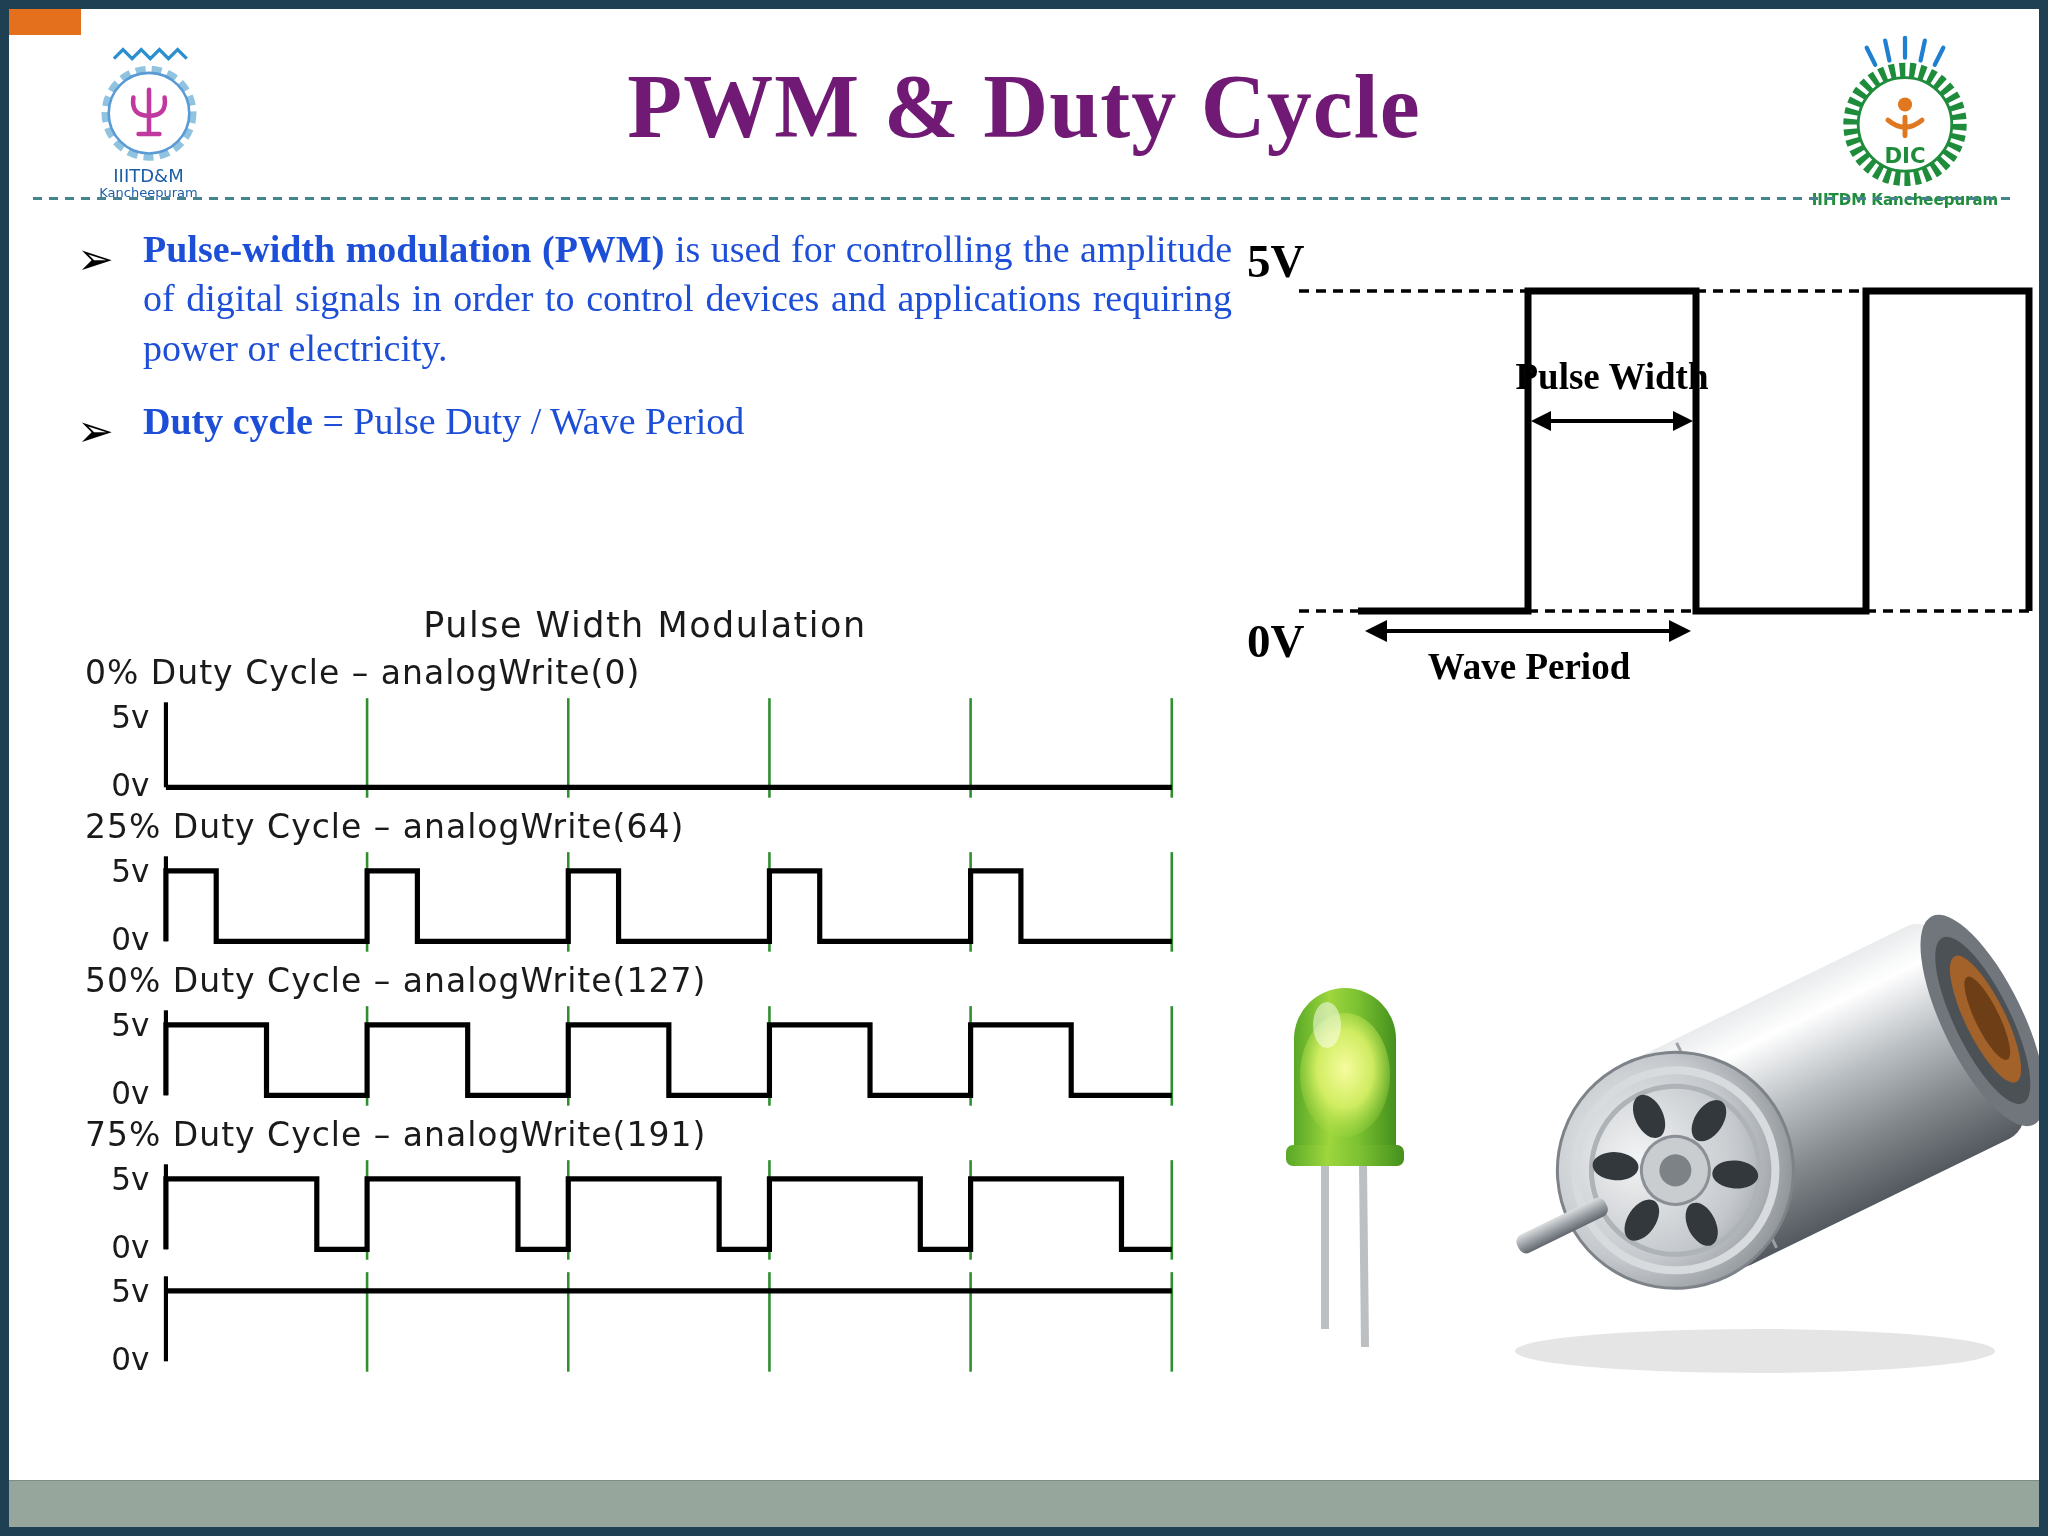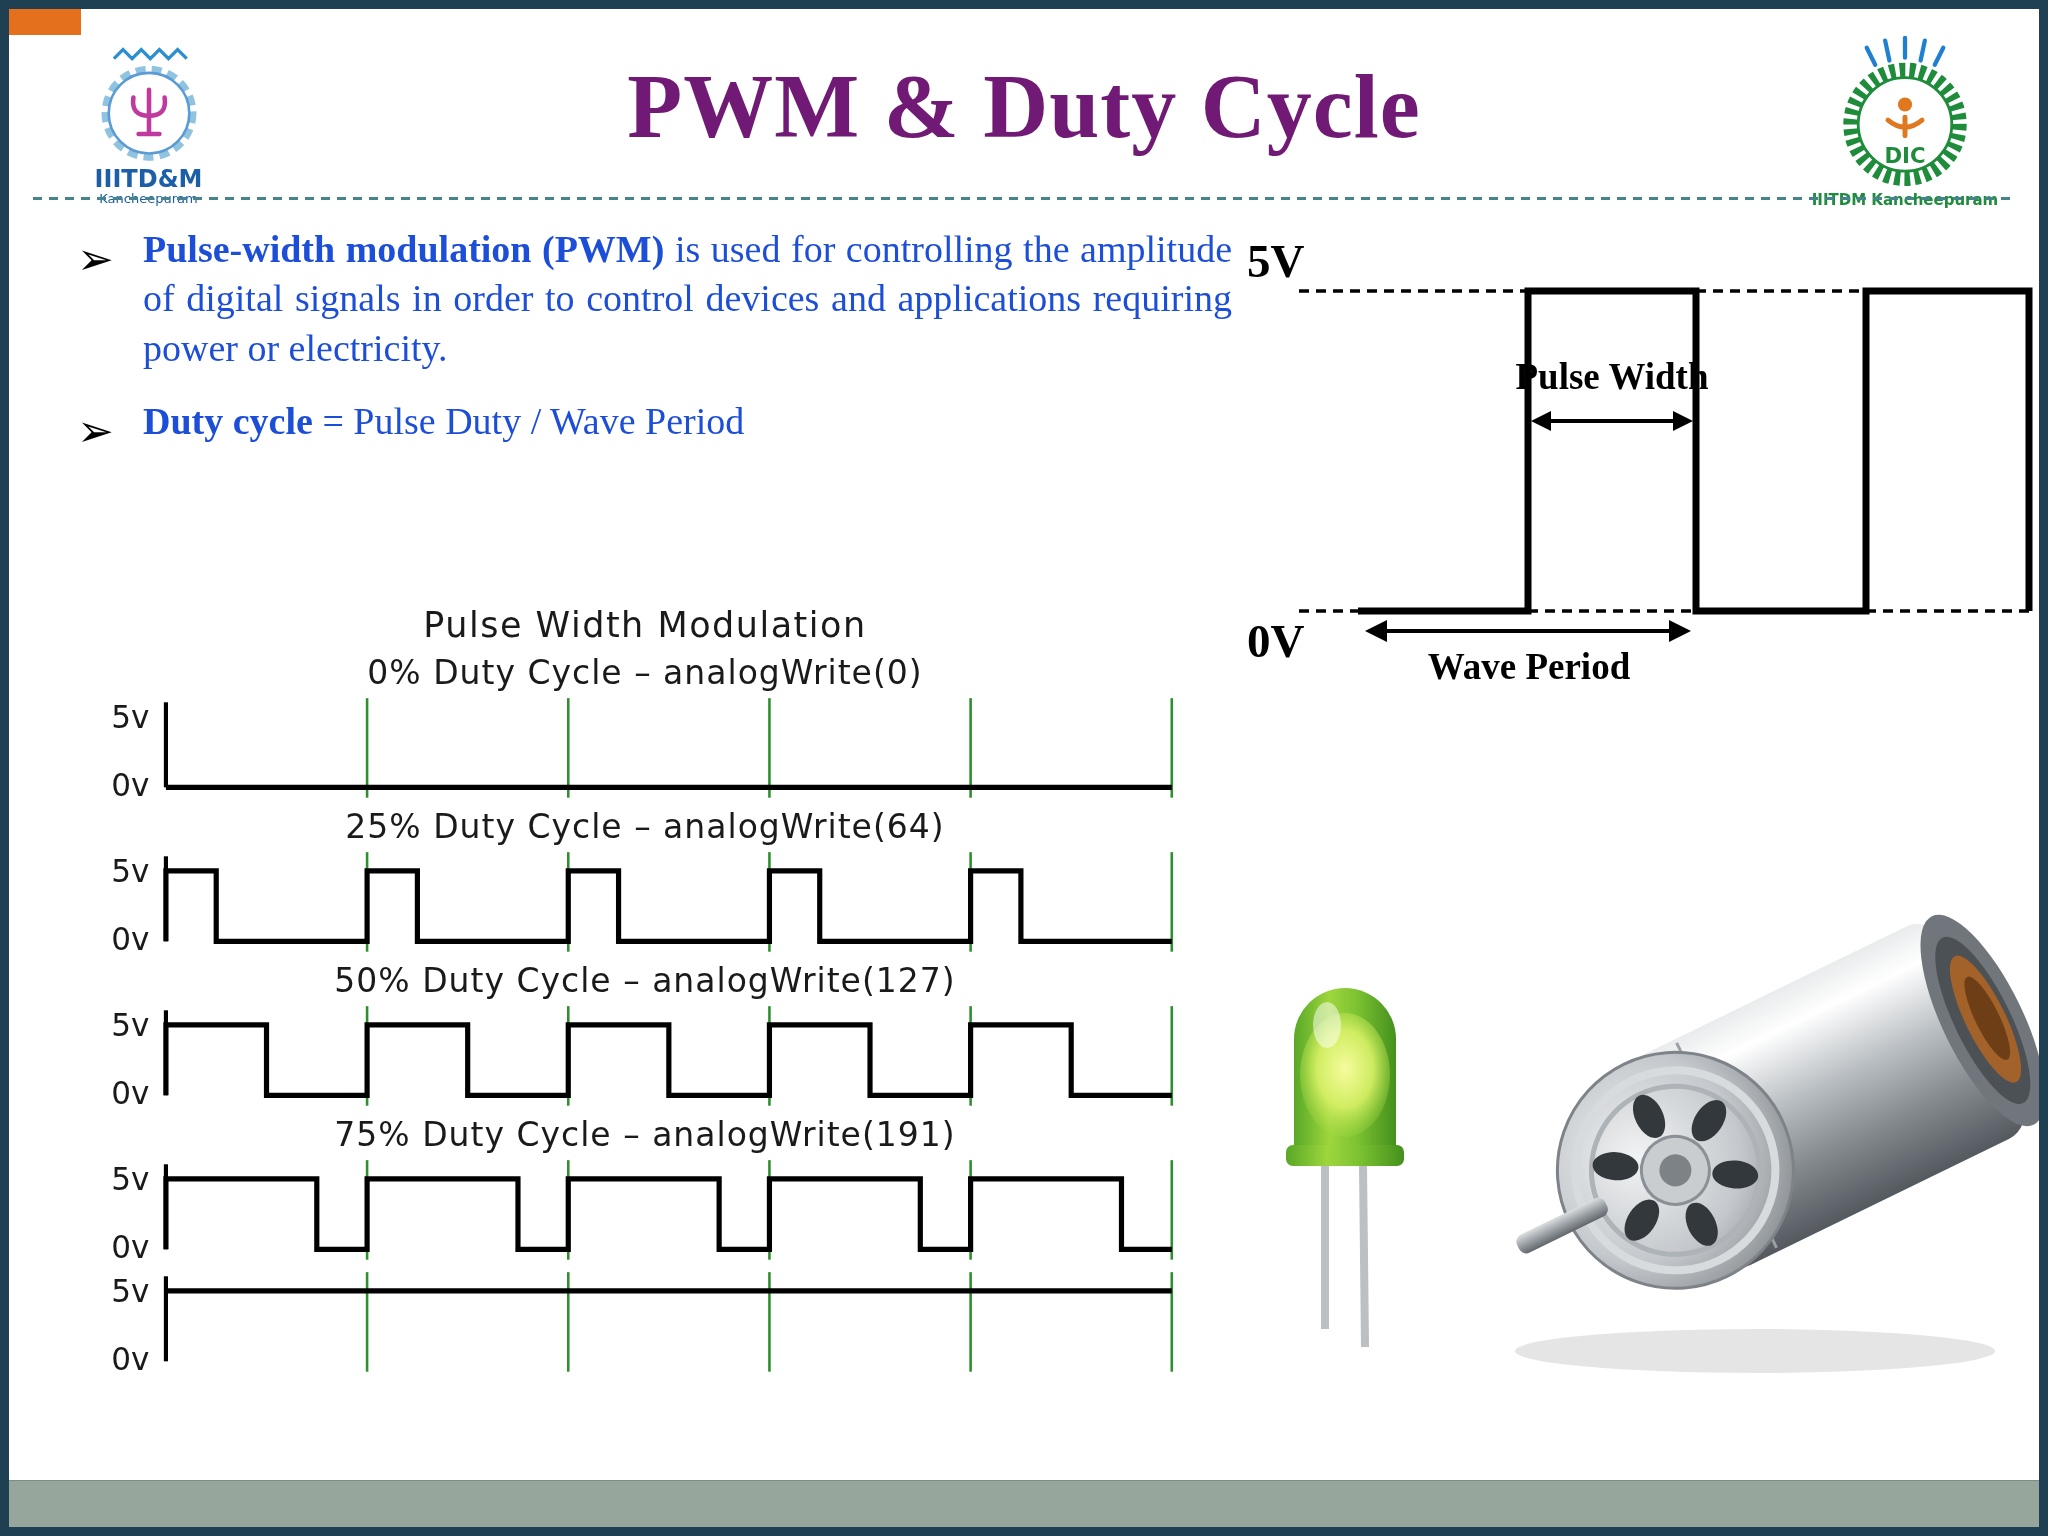--- a/index.html
+++ b/index.html
@@ -4,34 +4,34 @@
 <style>
   *{margin:0;padding:0;box-sizing:border-box}
   html,body{width:2048px;height:1536px}
   body{font-family:"Liberation Serif",serif;background:#fff;position:relative}
   .slide{position:absolute;inset:0;background:#fff;border:9px solid #1e4052;overflow:hidden}
   .corner-accent{position:absolute;top:0;left:0;width:72px;height:26px;background:#e4701e}
   .slide-title{position:absolute;top:46px;left:0;width:100%;text-align:center;font-size:90px;font-weight:bold;color:#701a75;letter-spacing:1px}
   .logo-left{position:absolute;top:34px;left:52px;width:175px;text-align:center}
   .logo-right{position:absolute;top:26px;right:34px;width:200px;text-align:center}
   .logo-left svg,.logo-right svg{display:block;margin:0 auto}
-  .ll-1{font-size:24px;color:#1c5fa8;font-weight:bold;font-family:"DejaVu Sans",sans-serif;line-height:1;margin-top:-6px}
+  .ll-1{font-size:18px;color:#1c5fa8;font-weight:normal;font-family:"DejaVu Sans",sans-serif;line-height:1;margin-top:-6px}
   .ll-2{font-size:13px;color:#1c5fa8;font-family:"DejaVu Sans",sans-serif;line-height:1.2}
   .rl-cap{font-size:15px;color:#1e8c3a;font-family:"DejaVu Sans",sans-serif;font-weight:bold;line-height:1;margin-top:2px}
   .divider{position:absolute;top:188px;left:24px;right:24px;height:3px;
     background:repeating-linear-gradient(90deg,#47828f 0 9px,transparent 9px 16px)}
   .bullets{position:absolute;top:216px;left:68px;width:1155px}
   .bullet{display:flex;margin-bottom:24px}
   .bullet .marker{width:66px;font-size:44px;padding-top:8px;color:#000;flex:none}
   .bullet .btext{flex:1;font-size:38px;line-height:1.30;text-align:justify;color:#1d4ed8}
   .bullet.nojustify .btext{text-align:left}
   .charts{position:absolute;left:76px;top:596px;width:1120px}
   .charts-title{font-family:"DejaVu Sans",sans-serif;font-size:35px;color:#1a1a1a;text-align:center;letter-spacing:1.5px;margin-bottom:8px}
   .wave-block{margin-bottom:5px}
-  .wave-title{font-family:"DejaVu Sans",sans-serif;font-size:33px;color:#1a1a1a;text-align:center;letter-spacing:1px;margin-bottom:2px}
+  .wave-title{font-family:"DejaVu Sans",sans-serif;font-size:33px;color:#1a1a1a;letter-spacing:1px;margin-bottom:2px}
   .wave-svg{display:block;width:1120px;height:auto}
   .wave-svg text{font-family:"DejaVu Sans",sans-serif;font-size:30px;fill:#1a1a1a}
   .concept{position:absolute;left:1232px;top:220px;width:800px;height:492px}
   .concept svg{width:800px;height:492px;display:block}
   .concept .vlabel{font-family:"Liberation Serif",serif;font-size:47px;font-weight:bold;fill:#000}
   .concept .alabel{font-family:"Liberation Serif",serif;font-size:37px;font-weight:bold;fill:#000}
   .concept .dash{stroke:#000;stroke-width:3.5;stroke-dasharray:10 7}
   .concept .wave{fill:none;stroke:#000;stroke-width:7}
   .concept .arrow{stroke:#000;stroke-width:4}
   .led{position:absolute;left:1258px;top:928px;width:156px;height:428px}

